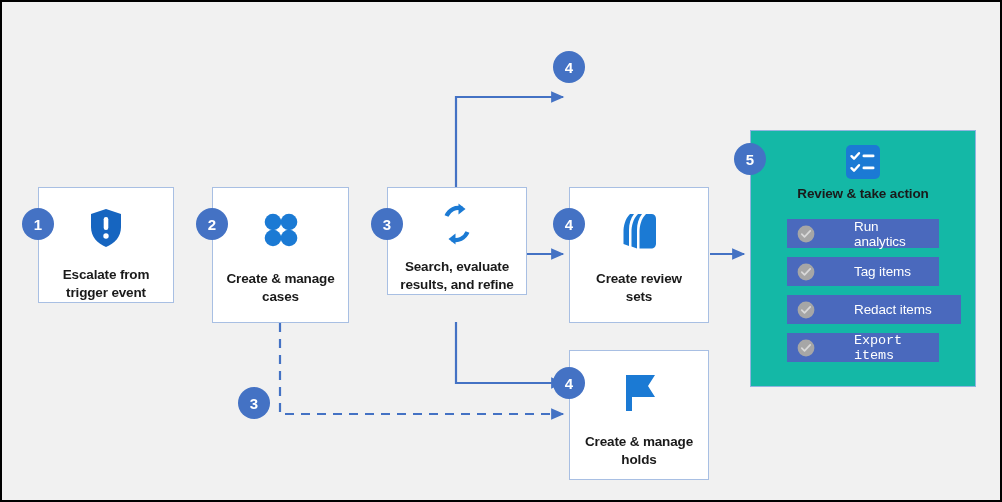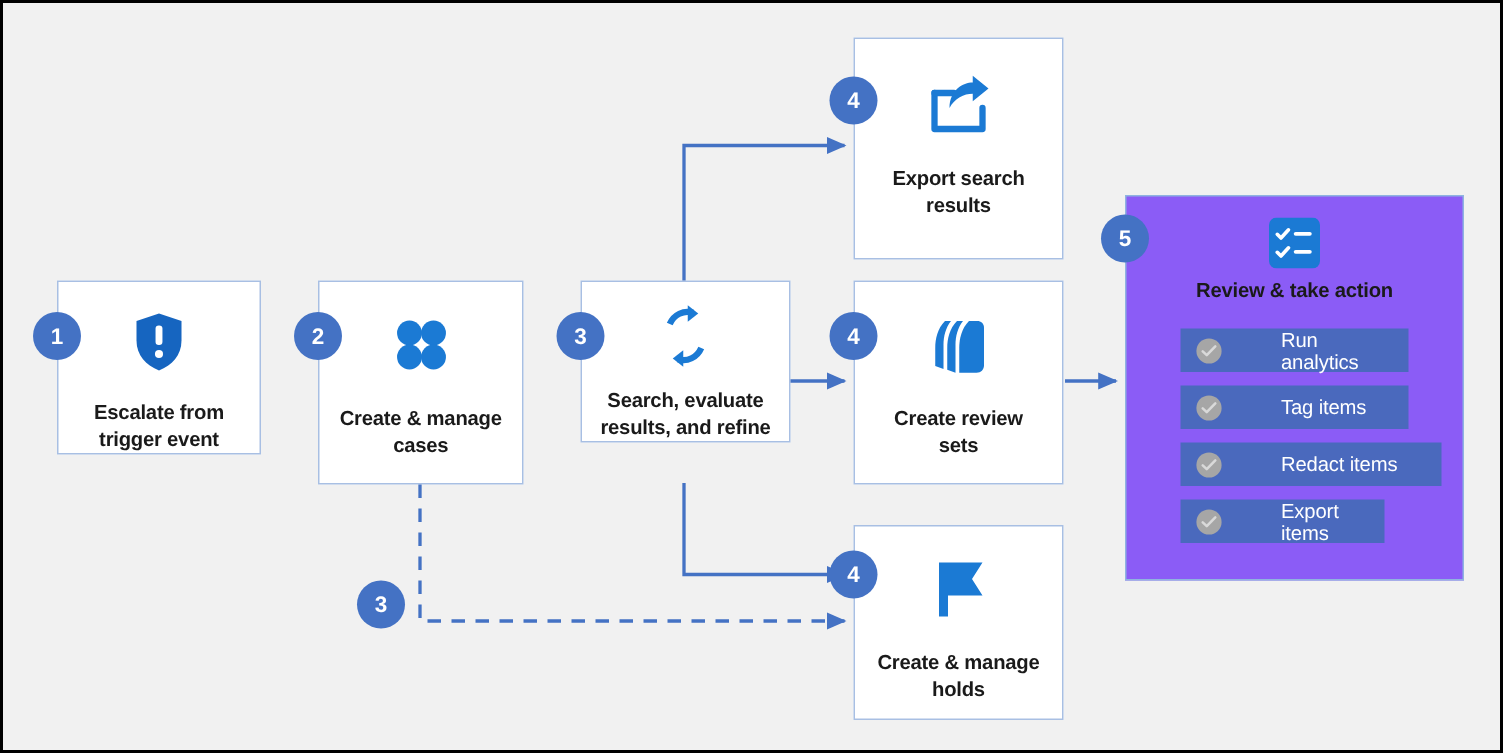--- a/index.html
+++ b/index.html
@@ -61,21 +61,21 @@
     display: flex;
     align-items: center;
     justify-content: center;
     box-sizing: border-box;
     z-index: 6;
   }
 
   
   #panel-review {
     position: absolute;
-    background: #8b5cf6;
+    background: #14b8a6;
     border: 1.5px solid #8fb4e0;
     box-sizing: border-box;
   }
   #panel-review .panel-title {
     position: absolute;
     left: 0;
     right: 0;
     top: 55px;
     text-align: center;
     font-size: 13.5px;
@@ -181,32 +181,20 @@
         </g>
         <path d="M20.5 1.5 L27.5 7 L20.5 12.5 Z" fill="#1b7ad4"></path>
         <path d="M17.5 31.5 L10.5 37 L17.5 42.5 Z" fill="#1b7ad4"></path>
       </svg>
     </div>
     <div class="card-label" style="margin-top:10px;">Search, evaluate
 results, and refine</div>
   </div>
   <div class="badge" style="left:369px; top:206px;">3</div>
 
-  <div class="card" style="left:567px; top:23px; width:140px; height:148px;">
-    <div class="card-icon" style="margin-top:14px;">
-      <svg width="42" height="40" viewBox="0 0 42 40">
-        <path d="M5 12 V36 H37 V22" fill="none" stroke="#1b7ad4" stroke-width="4.2" stroke-linejoin="round" stroke-linecap="round"></path>
-        <path d="M5 12 H18" fill="none" stroke="#1b7ad4" stroke-width="4.2" stroke-linecap="round"></path>
-        <path d="M15 22 C15 10 24 5 30.5 5 L30.5 0.5 L41 9 L30.5 17.5 L30.5 12.5
-                 C24.5 12.5 18.5 15.5 15 22 Z" fill="#1b7ad4"></path>
-      </svg>
-    </div>
-    <div class="card-label" style="margin-top:10px;">Export search
-results</div>
-  </div>
   <div class="badge" style="left:551px; top:49px;">4</div>
 
   <div class="card" style="left:567px; top:185px; width:140px; height:136px;">
     <div class="card-icon" style="margin-top:12px;">
       <svg width="42" height="40" viewBox="0 0 42 40">
         <path d="M12 4 C7 9 5.5 16 5.5 22 V34 L11 36 V20 C11 14 12.5 8.5 16 4 Z" fill="#1b7ad4"></path>
         <path d="M20 4 C15 9 13.5 16 13.5 22 V36.5 L19 38.5 V20 C19 14 20.5 8.5 24 4 Z" fill="#1b7ad4"></path>
         <path d="M28 4 C23 9 21.5 16 21.5 22 V38.5 H33 C36 38.5 38 36.5 38 33.5
                  V8.5 C38 5.8 36 4 33.5 4 Z" fill="#1b7ad4"></path>
       </svg>
@@ -267,21 +255,21 @@
     <div class="action-btn" style="left:36px; top:164px; width:174px;">
       <span class="chk">
         <svg width="18" height="18" viewBox="0 0 18 18">
           <circle cx="9" cy="9" r="8.4" fill="#a6a6a6"></circle>
           <path d="M4.8 9.2 L7.5 11.8 L13.2 5.9" fill="none" stroke="#d9d9d9" stroke-width="1.7" stroke-linecap="round" stroke-linejoin="round"></path>
         </svg>
       </span>
       <span class="action-label">Redact items</span>
     </div>
 
-    <div class="action-btn" style="left:36px; top:202px; width:136px;">
+    <div class="action-btn" style="left:36px; top:202px; width:152px;font-family:Liberation Mono, monospace;">
       <span class="chk">
         <svg width="18" height="18" viewBox="0 0 18 18">
           <circle cx="9" cy="9" r="8.4" fill="#a6a6a6"></circle>
           <path d="M4.8 9.2 L7.5 11.8 L13.2 5.9" fill="none" stroke="#d9d9d9" stroke-width="1.7" stroke-linecap="round" stroke-linejoin="round"></path>
         </svg>
       </span>
       <span class="action-label">Export items</span>
     </div>
   </div>
 

